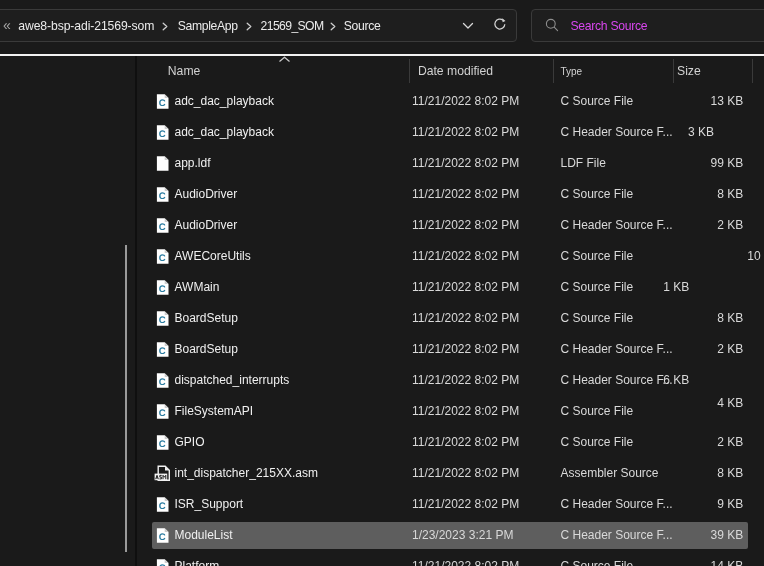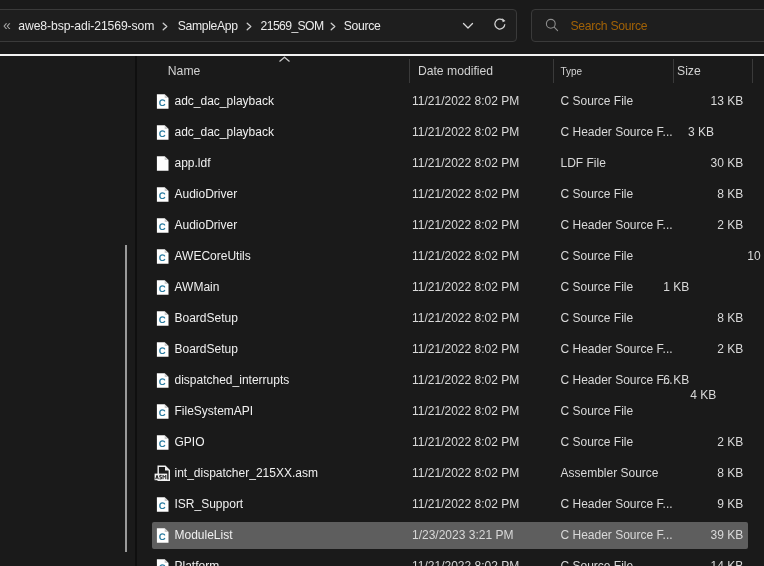--- a/index.html
+++ b/index.html
@@ -31,21 +31,21 @@
   </svg>
 <svg class="abs" style="left:492.5px;top:16.7px" width="15" height="15" viewBox="0 0 16 16">
 <path d="M12.6 7.8 A5.3 5.3 0 1 1 10.71 3.44" fill="none" stroke="#d4d4d4" stroke-width="1.35" stroke-linecap="butt"></path>
 <path d="M13.3 4.3 L9.9 1.2 L10.2 5.6 Z" fill="#d4d4d4"></path>
 </svg>
 <div class="abs" style="left:531px;top:9px;width:237px;height:33px;background:#1e1e1e;border:1px solid #3a3a3a;border-radius:4px;box-sizing:border-box"></div>
 <svg class="abs" style="left:545px;top:18px" width="14" height="14" viewBox="0 0 14 14">
 <circle cx="5.8" cy="5.8" r="4.4" fill="none" stroke="#8e8e8e" stroke-width="1.1"></circle>
 <path d="M9.2 9.2 L12.6 12.6" stroke="#8e8e8e" stroke-width="1.1" stroke-linecap="round"></path>
 </svg>
-<div class="txt" style="left:570.5px;top:19px;color:#a16207;font-size:12.2px;letter-spacing:-0.3px">Search Source</div>
+<div class="txt" style="left:570.5px;top:19px;color:#d946ef;font-size:12.2px;letter-spacing:-0.3px">Search Source</div>
 <div class="abs" style="left:0;top:53.5px;width:764px;height:2.5px;background:#f2f2f2"></div>
 <div class="abs" style="left:135px;top:56px;width:2px;height:510px;background:#0f0f0f"></div>
 <div class="abs" style="left:125px;top:245px;width:1.5px;height:307px;background:#9a9a9a"></div>
 <svg class="abs" style="left:278px;top:56px" width="13" height="7" viewBox="0 0 13 7">
     <path d="M1.5 5.5 L6.5 1.2 L11.5 5.5" fill="none" stroke="#cccccc" stroke-width="1.2" stroke-linejoin="round"></path>
   </svg>
 <div class="txt hdr" style="left:167.8px;top:63.5px;font-size:12.2px">Name</div>
 <div class="txt hdr" style="left:417.9px;top:63.5px;font-size:12.2px">Date modified</div>
 <div class="txt hdr" style="left:560.5px;top:63.5px;font-size:10px">Type</div>
 <div class="txt hdr" style="left:677px;top:63.5px;font-size:12.2px">Size</div>
@@ -71,21 +71,21 @@
 <div class="txt sec" style="left:412.0px;top:125.0px">11/21/2022 8:02 PM</div>
 <div class="txt sec" style="left:560.5px;top:125.0px">C Header Source F...</div>
 <div class="txt sec" style="left:688px;top:125.0px;width:80px;text-align:left">3 KB</div>
 <svg class="abs" style="left:156.1px;top:155.75px" width="13" height="15" viewBox="0 0 13 15">
 <path d="M0.9 0.2 H8.7 L12.5 4.0 V14.8 H0.9 Z" fill="#ffffff"></path>
 <path d="M8.7 0.2 L12.5 4.0 H8.7 Z" fill="#cccccc"></path>
 </svg>
 <div class="txt name" style="left:174.5px;top:156.0px">app.ldf</div>
 <div class="txt sec" style="left:412.0px;top:156.0px">11/21/2022 8:02 PM</div>
 <div class="txt sec" style="left:560.5px;top:156.0px">LDF File</div>
-<div class="txt sec" style="left:663.2px;top:156.0px;width:80px;text-align:right">30 KB</div>
+<div class="txt sec" style="left:663.2px;top:156.0px;width:80px;text-align:right">99 KB</div>
 <svg class="abs" style="left:156.1px;top:186.75px" width="13" height="15" viewBox="0 0 13 15">
 <path d="M0.9 0.2 H8.7 L12.5 4.0 V14.8 H0.9 Z" fill="#ffffff"></path>
 <path d="M8.7 0.2 L12.5 4.0 H8.7 Z" fill="#cccccc"></path>
 <text x="6.2" y="11.5" text-anchor="middle" font-family="Liberation Sans" font-size="9.6" font-weight="bold" fill="#2e7ea2" text-rendering="geometricPrecision">C</text>
 </svg>
 <div class="txt name" style="left:174.5px;top:187.0px">AudioDriver</div>
 <div class="txt sec" style="left:412.0px;top:187.0px">11/21/2022 8:02 PM</div>
 <div class="txt sec" style="left:560.5px;top:187.0px">C Source File</div>
 <div class="txt sec" style="left:663.2px;top:187.0px;width:80px;text-align:right">8 KB</div>
 <svg class="abs" style="left:156.1px;top:217.75px" width="13" height="15" viewBox="0 0 13 15">
@@ -143,21 +143,21 @@
 <div class="txt sec" style="left:560.5px;top:373.0px">C Header Source F...</div>
 <div class="txt sec" style="left:663.2px;top:373.0px;width:80px;text-align:left">6 KB</div>
 <svg class="abs" style="left:156.1px;top:403.75px" width="13" height="15" viewBox="0 0 13 15">
 <path d="M0.9 0.2 H8.7 L12.5 4.0 V14.8 H0.9 Z" fill="#ffffff"></path>
 <path d="M8.7 0.2 L12.5 4.0 H8.7 Z" fill="#cccccc"></path>
 <text x="6.2" y="11.5" text-anchor="middle" font-family="Liberation Sans" font-size="9.6" font-weight="bold" fill="#2e7ea2" text-rendering="geometricPrecision">C</text>
 </svg>
 <div class="txt name" style="left:174.5px;top:404.0px">FileSystemAPI</div>
 <div class="txt sec" style="left:412.0px;top:404.0px">11/21/2022 8:02 PM</div>
 <div class="txt sec" style="left:560.5px;top:404.0px">C Source File</div>
-<div class="txt sec" style="left:663.2px;top:388px;width:80px;text-align:center">4 KB</div>
+<div class="txt sec" style="left:663.2px;top:396px;width:80px;text-align:right">4 KB</div>
 <svg class="abs" style="left:156.1px;top:434.75px" width="13" height="15" viewBox="0 0 13 15">
 <path d="M0.9 0.2 H8.7 L12.5 4.0 V14.8 H0.9 Z" fill="#ffffff"></path>
 <path d="M8.7 0.2 L12.5 4.0 H8.7 Z" fill="#cccccc"></path>
 <text x="6.2" y="11.5" text-anchor="middle" font-family="Liberation Sans" font-size="9.6" font-weight="bold" fill="#2e7ea2" text-rendering="geometricPrecision">C</text>
 </svg>
 <div class="txt name" style="left:174.5px;top:435.0px">GPIO</div>
 <div class="txt sec" style="left:412.0px;top:435.0px">11/21/2022 8:02 PM</div>
 <div class="txt sec" style="left:560.5px;top:435.0px">C Source File</div>
 <div class="txt sec" style="left:663.2px;top:435.0px;width:80px;text-align:right">2 KB</div>
 <svg class="abs" style="left:154.1px;top:464.75px" width="18" height="17" viewBox="0 0 18 17">

